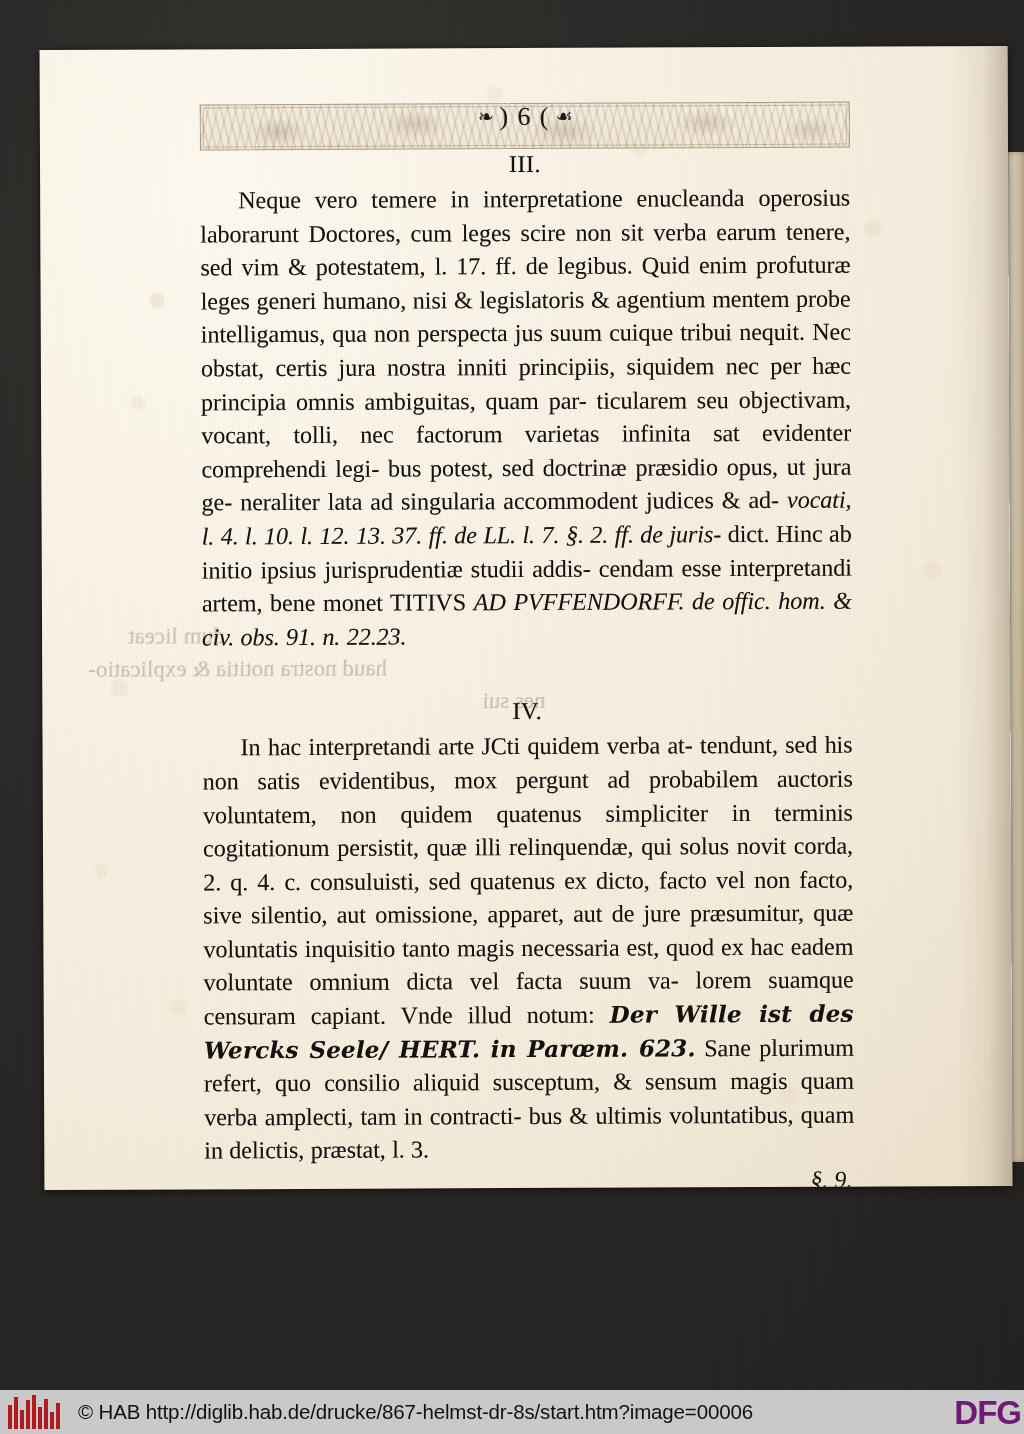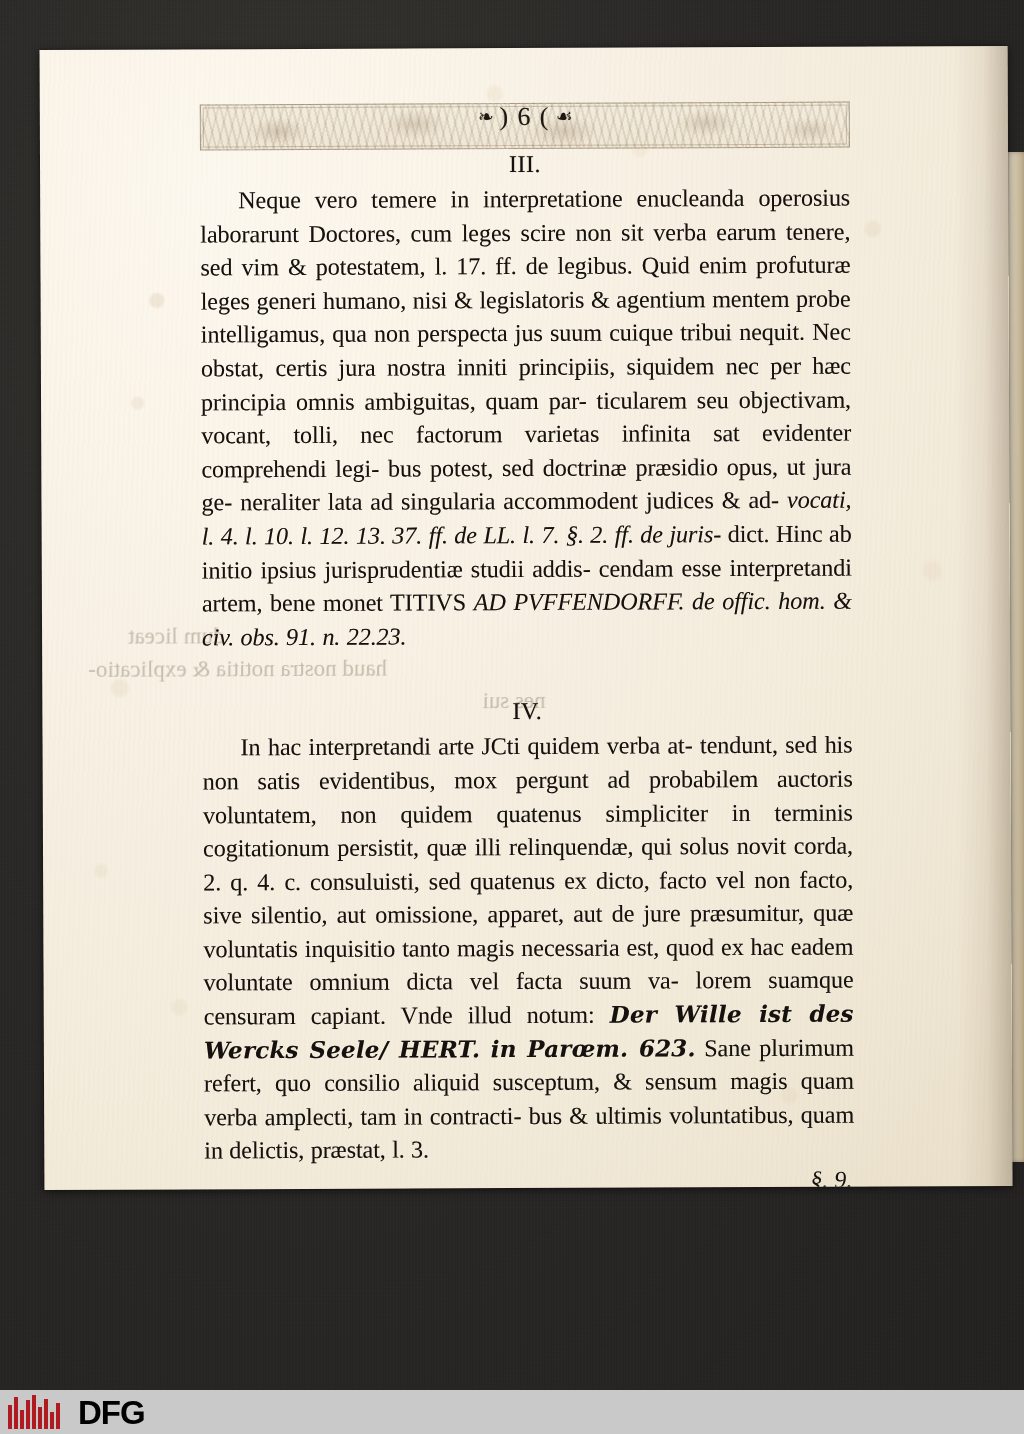--- a/index.html
+++ b/index.html
@@ -219,21 +219,21 @@
     font-size: 20.5px;
     color: #111;
     white-space: nowrap;
     letter-spacing: -0.15px;
   }
   #dfg-logo {
     flex: 0 0 auto;
     font-family: "Liberation Sans", sans-serif;
     font-weight: bold;
     font-size: 33px;
-    color: #000000;
+    color: #701a75;
     letter-spacing: -1px;
     padding-right: 3px;
     line-height: 1;
   }
 </style>
 </head>
 <body>
 
 <div id="board"></div>
 
@@ -311,14 +311,15 @@
     <i style="height:24px"></i>
       <i style="height:32px"></i>
       <i style="height:19px"></i>
     <i style="height:29px"></i>
       <i style="height:34px"></i>
       <i style="height:22px"></i>
     <i style="height:30px"></i>
       <i style="height:17px"></i>
       <i style="height:26px"></i>
   </div>
+  <div id="wm-text">© HAB http://diglib.hab.de/drucke/867-helmst-dr-8s/start.htm?image=00006</div>
   <div id="dfg-logo">DFG</div>
 </div>
 
 </body></html>

